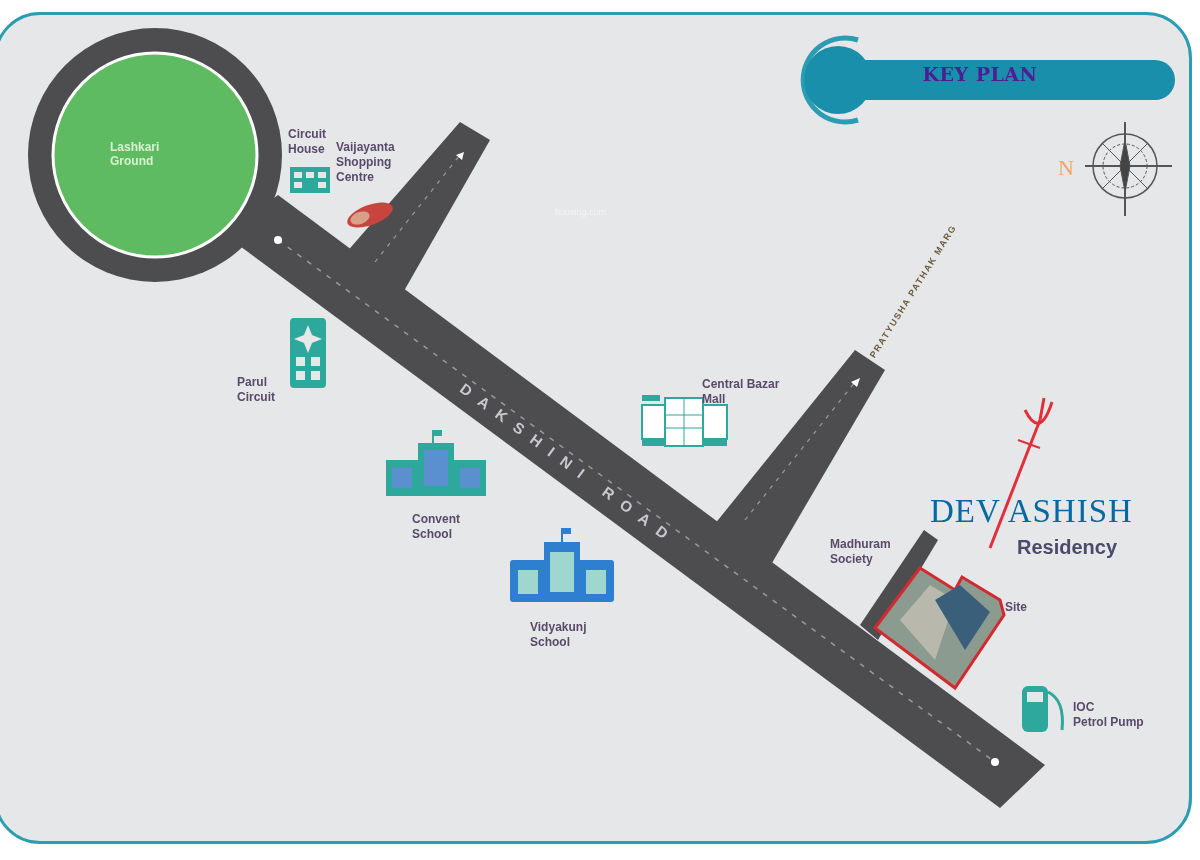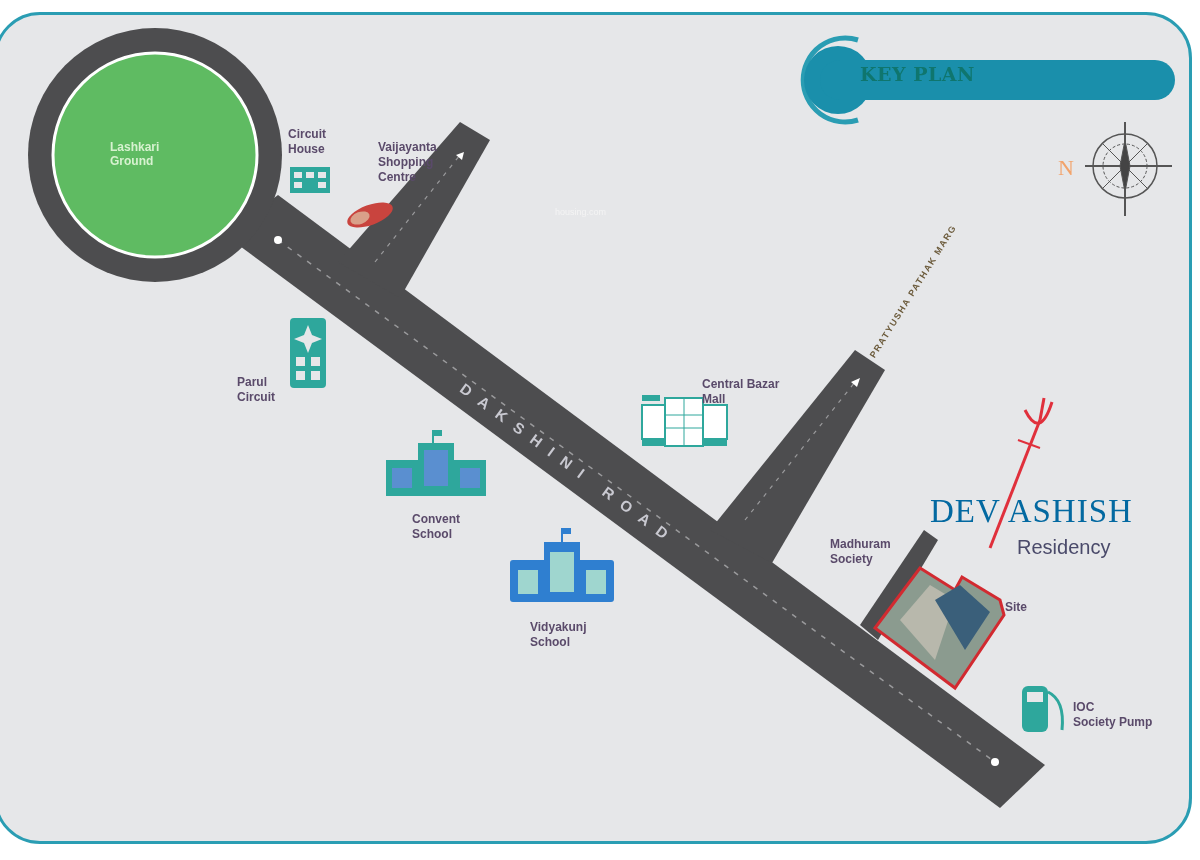--- a/index.html
+++ b/index.html
@@ -7,35 +7,35 @@
   .map-frame {
     position: absolute; left: -6px; top: 12px; width: 1198px; height: 832px;
     background: #e6e7e9; border: 3px solid #2a9db3; border-radius: 46px; box-sizing: border-box;
   }
   svg.map-svg { position: absolute; left: 0; top: 0; }
   .label {
     position: absolute; font-size: 12px; line-height: 15px; font-weight: bold; color: #5a4a6a;
     white-space: pre-line;
   }
   .keyplan-title {
-    position: absolute; left: 860px; top: 63px; width: 240px; text-align: left;
-    color: #0f766e; font-family: "DejaVu Serif", serif; font-weight: bold; font-size: 19px; letter-spacing: 0.5px;
+    position: absolute; left: 860px; top: 63px; width: 240px; text-align: center;
+    color: #4c1d95; font-family: "DejaVu Serif", serif; font-weight: bold; font-size: 19px; letter-spacing: 0.5px;
   }
   .north-label { position: absolute; left: 1058px; top: 155px; color: #f2a36b; font-size: 22px; font-family: "Liberation Serif", serif; }
   .ground-label { position: absolute; left: 110px; top: 140px; width: 90px; text-align: left; color: #d7f2d0; font-size: 12px; line-height: 14px; font-weight: bold; white-space: pre-line; }
   .road-label {
     position: absolute; color: #c9c9d1; font-weight: bold; font-size: 15px; letter-spacing: 11px;
     transform-origin: left center; white-space: nowrap;
   }
   .side-road-label {
     position: absolute; color: #6b5a3a; font-weight: bold; font-size: 9px; letter-spacing: 1.5px;
     transform-origin: left center; white-space: nowrap;
   }
   .brand-name { position: absolute; left: 930px; top: 493px; color: #0369a1; font-family: "Liberation Serif", serif; font-size: 33px; letter-spacing: 1px; }
-  .brand-sub { position: absolute; left: 1017px; top: 536px; color: #4a4a6a; font-size: 20px; font-weight: normal; }
+  .brand-sub { position: absolute; left: 1017px; top: 536px; color: #4a4a6a; font-size: 20px; font-weight: bold; }
   .watermark { position: absolute; left: 555px; top: 207px; color: #f4f4f4; font-size: 9px; }
 </style>
 </head>
 <body>
 
 <div class="map-frame"></div>
 
 <svg class="map-svg" width="1200" height="860" viewBox="0 0 1200 860">
 
   <g>
@@ -155,32 +155,32 @@
 <div class="keyplan-title">KEY PLAN</div>
 <div class="north-label">N</div>
 <div class="ground-label">Lashkari
 Ground</div>
 
 <div class="road-label" style="left:462px; top:378px; transform: rotate(36deg);">DAKSHINI ROAD</div>
 <div class="side-road-label" style="left:872px; top:352px; transform: rotate(-58deg);">PRATYUSHA PATHAK MARG</div>
 
 <div class="label" style="left:288px; top:127px;">Circuit
 House</div>
-<div class="label" style="left:378px; top:140px;">Vaijayanta
+<div class="label" style="left:336px; top:140px;">Vaijayanta
 Shopping
 Centre</div>
 <div class="label" style="left:237px; top:375px;">Parul
 Circuit</div>
 <div class="label" style="left:670px; top:377px;margin-left:32px;">Central Bazar
 Mall</div>
 <div class="label" style="left:412px; top:512px;">Convent
 School</div>
 <div class="label" style="left:530px; top:620px;">Vidyakunj
 School</div>
 <div class="label" style="left:830px; top:537px;">Madhuram
 Society</div>
 <div class="label" style="left:1005px; top:600px;">Site</div>
 <div class="label" style="left:1073px; top:700px;">IOC
-Society Pump</div>
+Petrol Pump</div>
 
 <div class="brand-name">DEV ASHISH</div>
 <div class="brand-sub">Residency</div>
 <div class="watermark">housing.com</div>
 
 </body></html>

